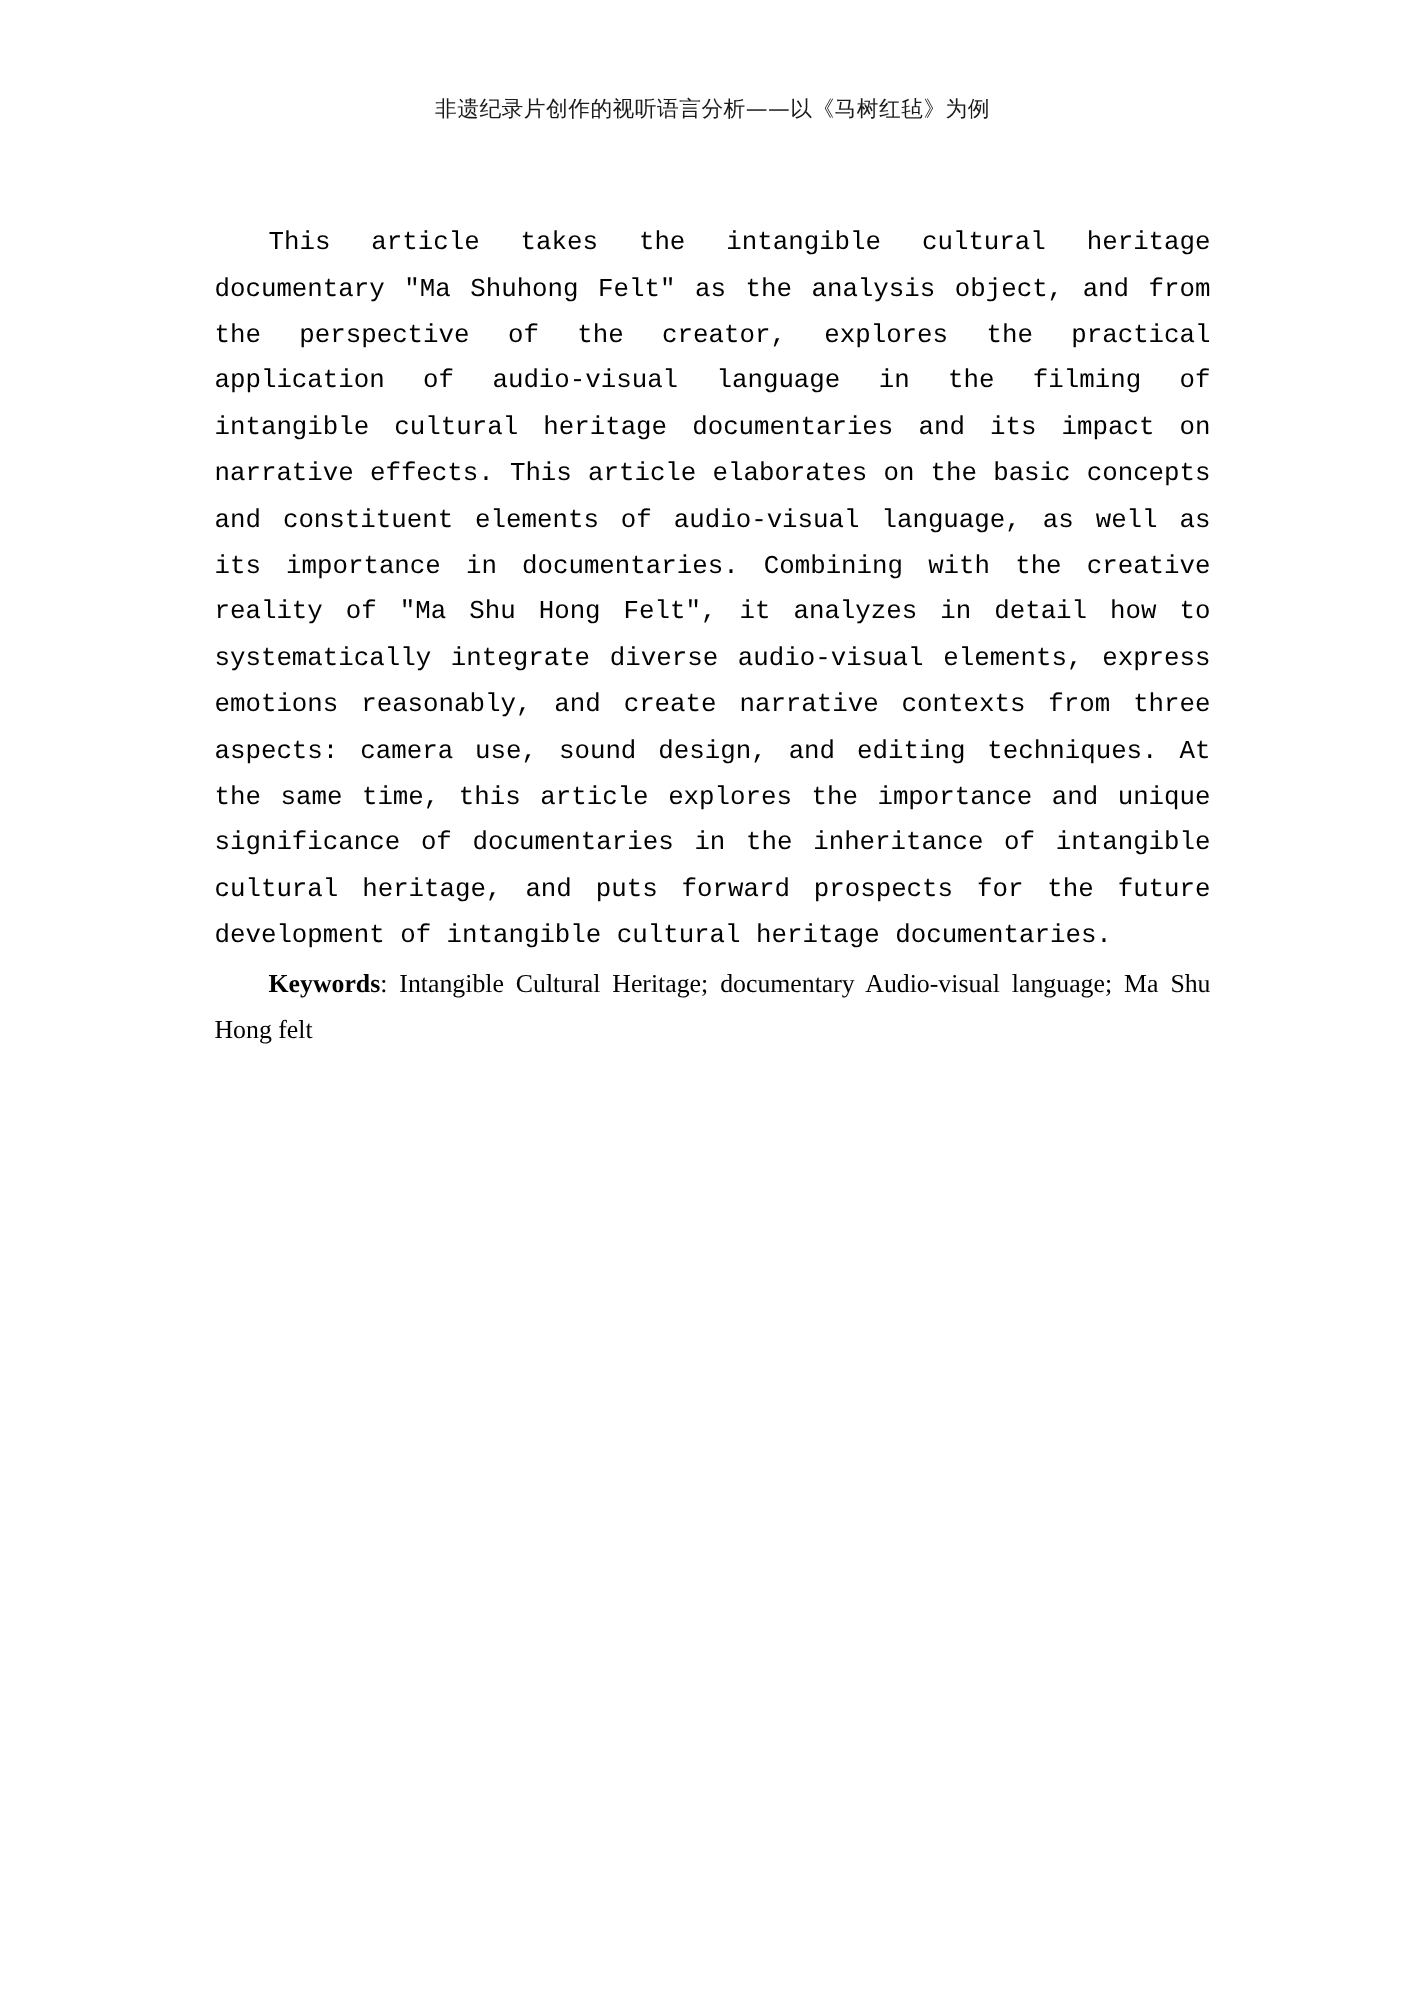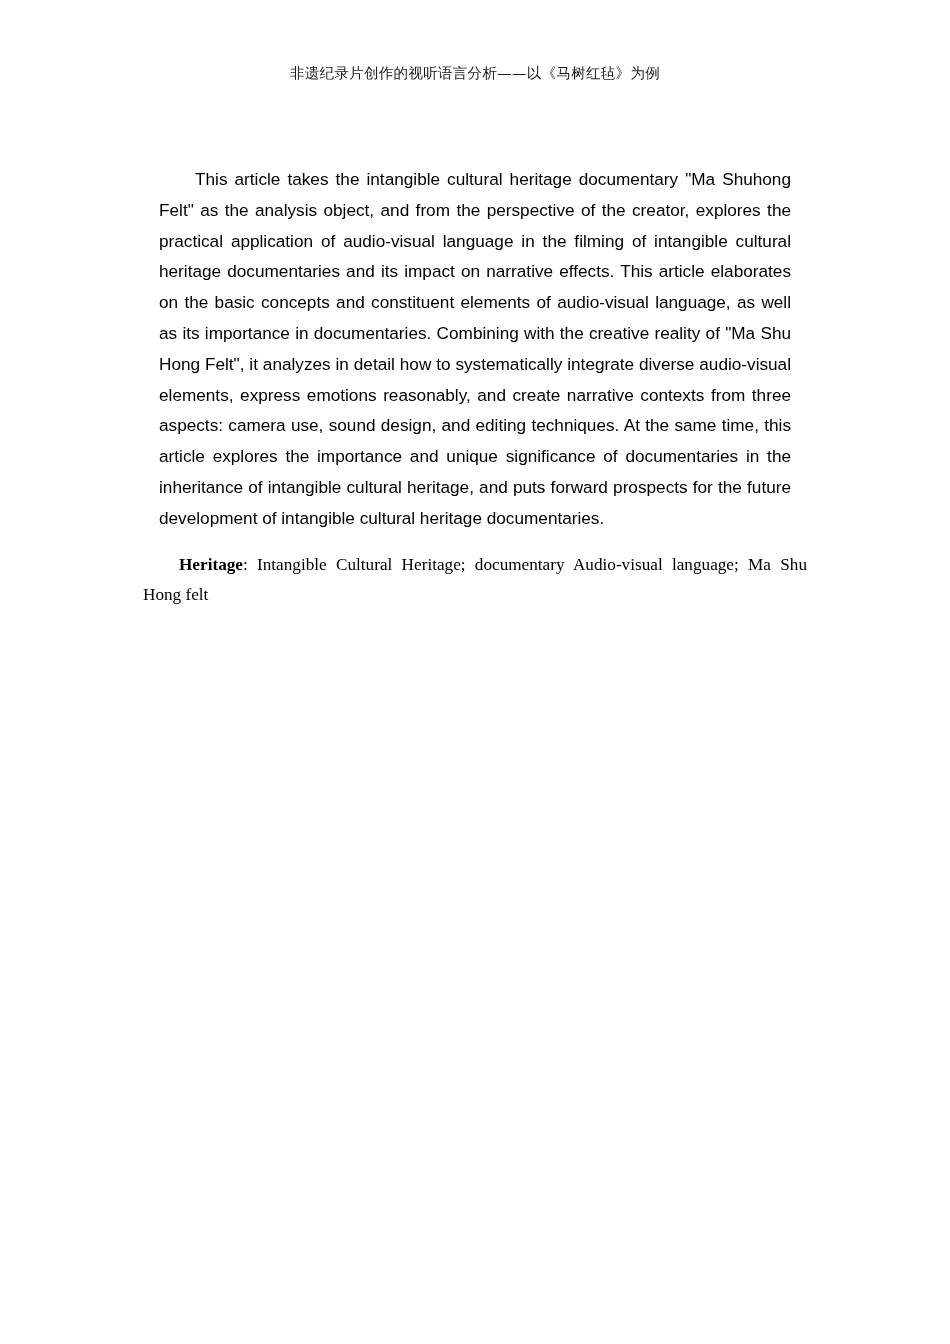--- a/index.html
+++ b/index.html
@@ -43,28 +43,28 @@
     font-family: "Liberation Serif", "DejaVu Serif", serif;
     font-size: 21px;
     font-weight: bold;
     text-align: center;
     color: #000000;
     margin: 0 0 34px 0;
     letter-spacing: 0.2px;
   }
 
   .body-par {
-    font-family: Liberation Sans, sans-serif;
+    font-family: Liberation Mono, monospace;
     font-size: 17.2px;
     line-height: 30.8px;
     color: #000000;
     text-align: justify;
     text-justify: inter-word;
     text-indent: 36px;
-    margin: 16px;
+    margin: 0;
     hyphens: none;
   }
 
   .keywords-par {
     font-family: "Liberation Serif", "DejaVu Serif", serif;
     font-size: 17.2px;
     line-height: 30.8px;
     color: #000000;
     text-align: justify;
     text-justify: inter-word;
@@ -96,19 +96,19 @@
 
 <div class="page">
 
   <div class="running-header">非遗纪录片创作的视听语言分析——以《马树红毡》为例</div>
 
   <div class="content">
 
 
     <p class="body-par">This article takes the intangible cultural heritage documentary "Ma Shuhong Felt" as the analysis object, and from the perspective of the creator, explores the practical application of audio-visual language in the filming of intangible cultural heritage documentaries and its impact on narrative effects. This article elaborates on the basic concepts and constituent elements of audio-visual language, as well as its importance in documentaries. Combining with the creative reality of "Ma Shu Hong Felt", it analyzes in detail how to systematically integrate diverse audio-visual elements, express emotions reasonably, and create narrative contexts from three aspects: camera use, sound design, and editing techniques. At the same time, this article explores the importance and unique significance of documentaries in the inheritance of intangible cultural heritage, and puts forward prospects for the future development of intangible cultural heritage documentaries.</p>
 
-    <p class="keywords-par"><span class="keywords-label">Heritage</span><span>: Intangible Cultural Heritage; documentary Audio-visual language; Ma Shu Hong felt</span></p>
+    <p class="keywords-par"><span class="keywords-label">Keywords</span><span>: Intangible Cultural Heritage; documentary Audio-visual language; Ma Shu Hong felt</span></p>
 
   </div>
 
   <div class="page-footer">PAGE   \* MERGEFORMAT2</div>
 
 </div>
 
 </body></html>

